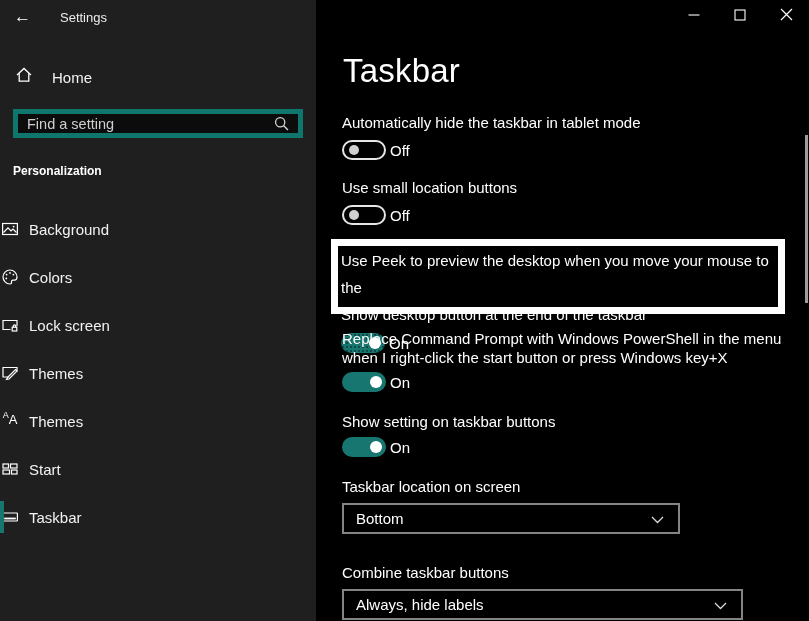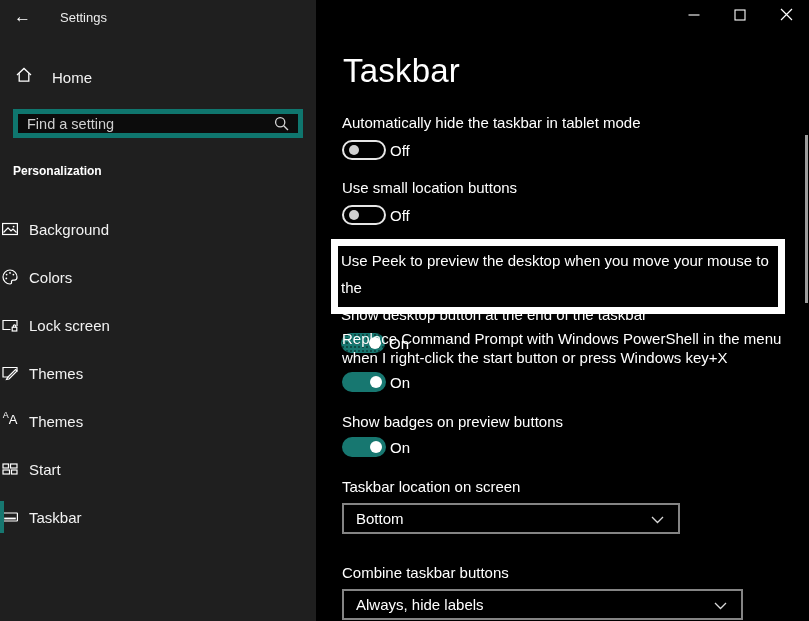--- a/index.html
+++ b/index.html
@@ -310,21 +310,21 @@
 when I right-click the start button or press Windows key+X</div>
       <div class="toggle-row" style="margin-top:5px">
         <div class="toggle on">
             <div class="knob"></div>
           </div>
         <span class="state-label">On</span>
       </div>
     </div>
 
     <div class="group" style="top:412px">
-      <div class="setting-label">Show badges on preview buttons</div>
+      <div class="setting-label">Show setting on taskbar buttons</div>
       <div class="toggle-row" style="margin-top:6px">
         <div class="toggle on">
             <div class="knob"></div>
           </div>
         <span class="state-label">On</span>
       </div>
     </div>
 
     <div class="group" style="top:477px">
       <div class="setting-label">Taskbar location on screen</div>

